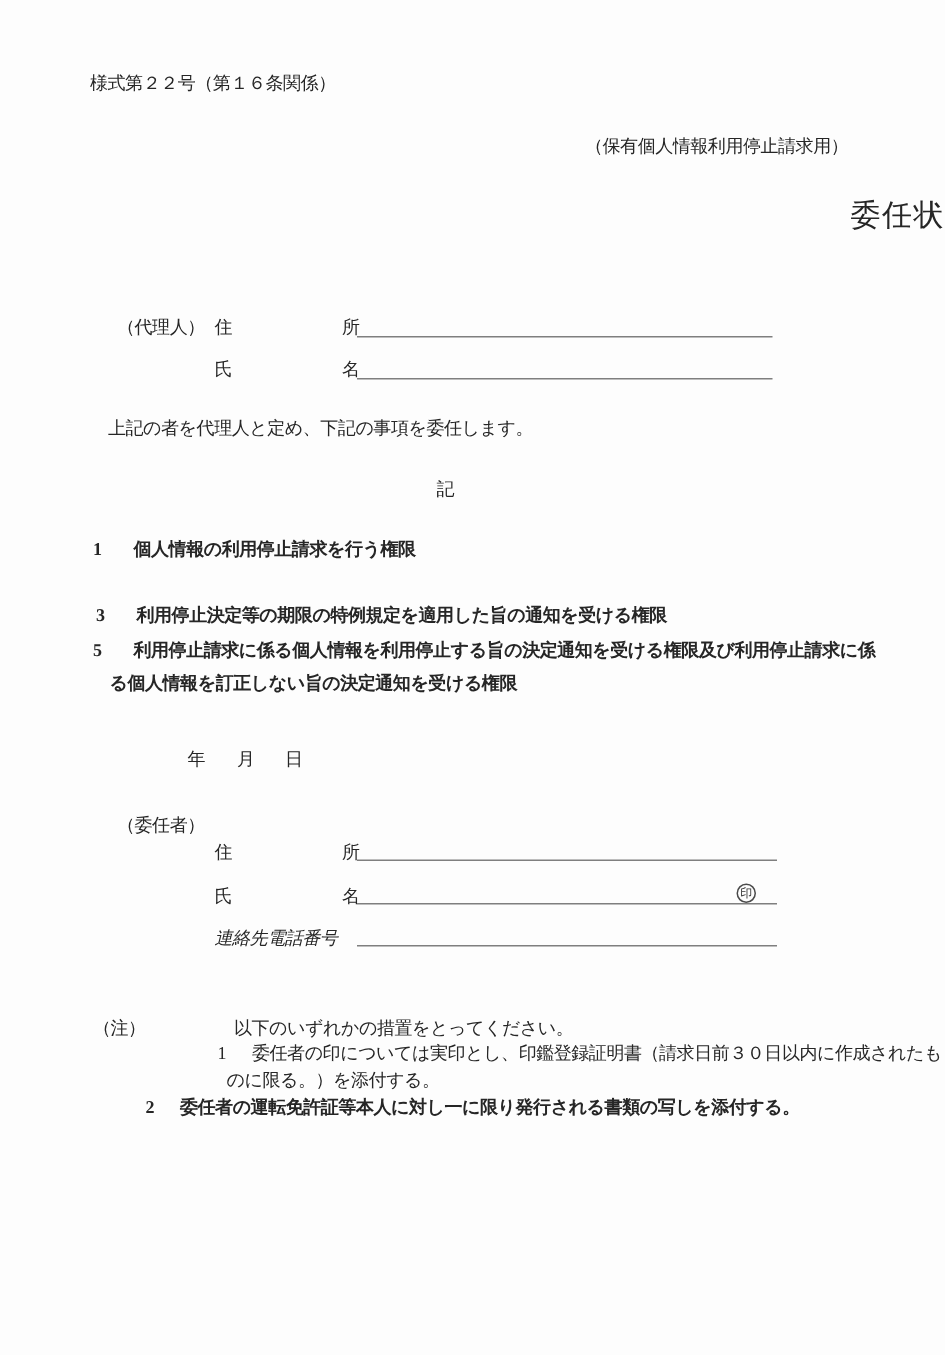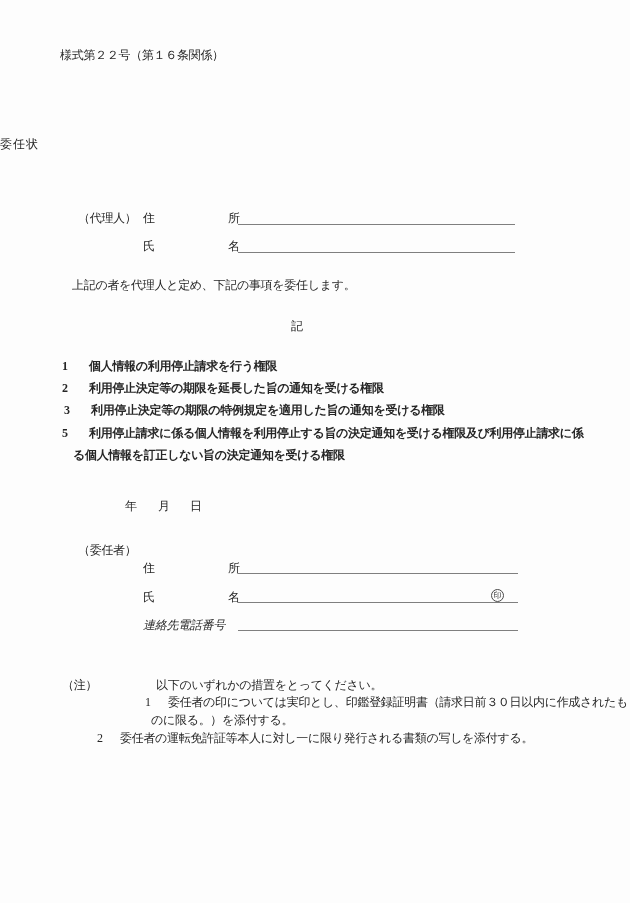--- a/index.html
+++ b/index.html
@@ -9,21 +9,21 @@
     margin:0 auto;
     background:#fdfdfd;
     font-family:"Liberation Serif","DejaVu Serif",serif;
     color:#262626;
     font-size:12px;
     letter-spacing:-0.3px;
     line-height:14px;
     overflow:hidden;
   }
   .abs{position:absolute;white-space:nowrap;}
-  .title{font-size:12px;letter-spacing:1px;text-align:left;left:0;right:0;}
+  .title{font-size:20px;letter-spacing:1px;text-align:right;left:0;right:0;}
   .fill-line{
     position:absolute;height:0;
     border-bottom:1px solid #7f7f7f;
   }
   .wrap-item{
     position:absolute;white-space:normal;
     line-height:22px;
     padding-left:11px;text-indent:-11px;font-weight:bold;
   }
   .wrap-item .num{display:inline-block;width:27px;text-indent:0;}
@@ -43,40 +43,38 @@
     letter-spacing:0;color:#333;
     box-sizing:content-box;
   }
 </style>
 </head>
 <body>
 
 <div class="page">
 
   <div class="abs" style="left:60px;top:48px;">様式第２２号（第１６条関係）</div>
+  <div class="abs" style="left:390px;top:90px;">（保有個人情報利用停止請求用）</div>
   <div class="abs title" style="top:137px;">委任状</div>
 
   <div class="abs" style="left:78px;top:211px;">（代理人）</div>
   <div class="abs" style="left:143px;top:211px;">住</div>
   <div class="abs" style="left:228px;top:211px;">所</div>
   <div class="fill-line" style="left:238px;top:224px;width:277px;"></div>
 
   <div class="abs" style="left:143px;top:239px;">氏</div>
   <div class="abs" style="left:228px;top:239px;">名</div>
   <div class="fill-line" style="left:238px;top:252px;width:277px;"></div>
 
   <div class="abs" style="left:72px;top:278px;text-align:center;">上記の者を代理人と定め、下記の事項を委任します。</div>
 
   <div class="abs" style="left:291px;top:319px;">記</div>
 
   <div class="wrap-item" style="left:62px;top:355px;width:512px;">
     <span class="num">1</span><span>個人情報の利用停止請求を行う権限</span>
-  </div>
-  <div class="wrap-item" style="left:62px;top:377px;width:512px;">
-    <span class="num">2</span><span>利用停止決定等の期限を延長した旨の通知を受ける権限</span>
   </div>
   <div class="wrap-item" style="left:64px;top:399px;width:512px;">
     <span class="num">3</span><span>利用停止決定等の期限の特例規定を適用した旨の通知を受ける権限</span>
   </div>
   <div class="wrap-item" style="left:62px;top:422px;width:512px;">
     <span class="num">5</span><span>利用停止請求に係る個人情報を利用停止する旨の決定通知を受ける権限及び利用停止請求に係る個人情報を訂正しない旨の決定通知を受ける権限</span>
   </div>
 
   <div class="abs" style="left:125px;top:499px;">年</div>
   <div class="abs" style="left:158px;top:499px;">月</div>
@@ -94,17 +92,17 @@
 
   <div class="abs" style="left:143px;top:618px;font-style:italic;">連絡先電話番号</div>
   <div class="fill-line" style="left:238px;top:630px;width:280px;"></div>
 
   <div class="abs" style="left:62px;top:678px;">（注）</div>
   <div class="abs" style="left:117px;top:678px;margin-left:39px;">以下のいずれかの措置をとってください。</div>
 
   <div class="note-wrap" style="left:97px;top:693px;width:482px;">
     <span class="num">1</span><span>委任者の印については実印とし、印鑑登録証明書（請求日前３０日以内に作成されたものに限る。）を添付する。</span>
   </div>
-  <div class="note-single" style="left:97px;top:729px;">
+  <div class="note-single" style="left:97px;top:729px;font-weight:bold;">
     <span class="num">2</span><span>委任者の運転免許証等本人に対し一に限り発行される書類の写しを添付する。</span>
   </div>
 
 </div>
 
 </body></html>

